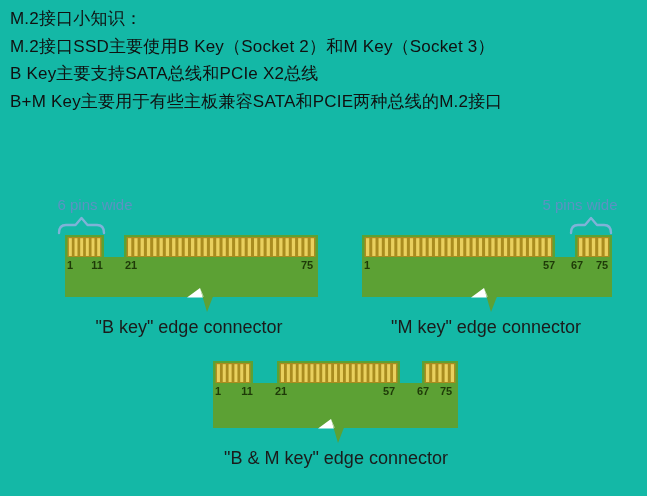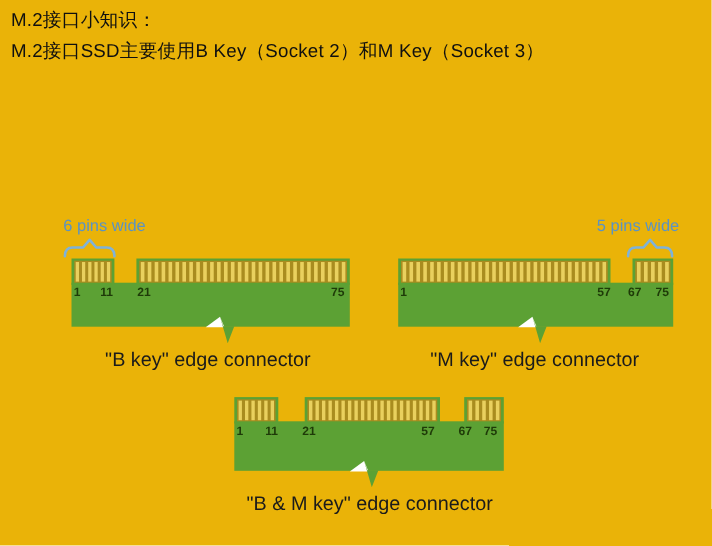--- a/index.html
+++ b/index.html
@@ -1,19 +1,19 @@
 <!DOCTYPE html>
 <html><head>
 <meta charset="utf-8">
 <style>
   html,body{margin:0;padding:0;background:#ffffff;}
   .canvas{
     position:relative;
     width:647px;height:496px;
-    background:#eab308;
+    background:#14b8a6;
     font-family:"Liberation Sans", sans-serif;
     overflow:hidden;
   }
   .info-block{
     position:absolute;left:10px;top:5px;
     color:#101010;
     font-size:17px;
     line-height:27.5px;
     letter-spacing:0.2px;
     white-space:nowrap;
@@ -29,20 +29,22 @@
   }
 </style>
 </head>
 <body>
 
 <div class="canvas">
 
   <div class="info-block">
     <div>M.2接口小知识：</div>
     <div>M.2接口SSD主要使用B Key（Socket 2）和M Key（Socket 3）</div>
+    <div>B Key主要支持SATA总线和PCIe X2总线</div>
+    <div>B+M Key主要用于有些主板兼容SATA和PCIE两种总线的M.2接口</div>
   </div>
 
   <div class="connector" style="left: 55px; top: 193px; width: 268px;">
       <svg width="268" height="120" viewBox="0 0 268 120">
         <rect x="10" y="64" width="253" height="40" fill="#5ca134"></rect>
         <rect x="10" y="42" width="39" height="24" fill="#5ca134"></rect>
         <rect x="12.5" y="44" width="34" height="20" fill="#a98c1f"></rect>
         <rect x="13.86" y="45.2" width="2.9466666666666668" height="17.8" fill="#e9d05e"></rect>
         <rect x="19.526666666666667" y="45.2" width="2.9466666666666668" height="17.8" fill="#e9d05e"></rect>
         <rect x="25.193333333333335" y="45.2" width="2.9466666666666668" height="17.8" fill="#e9d05e"></rect>

